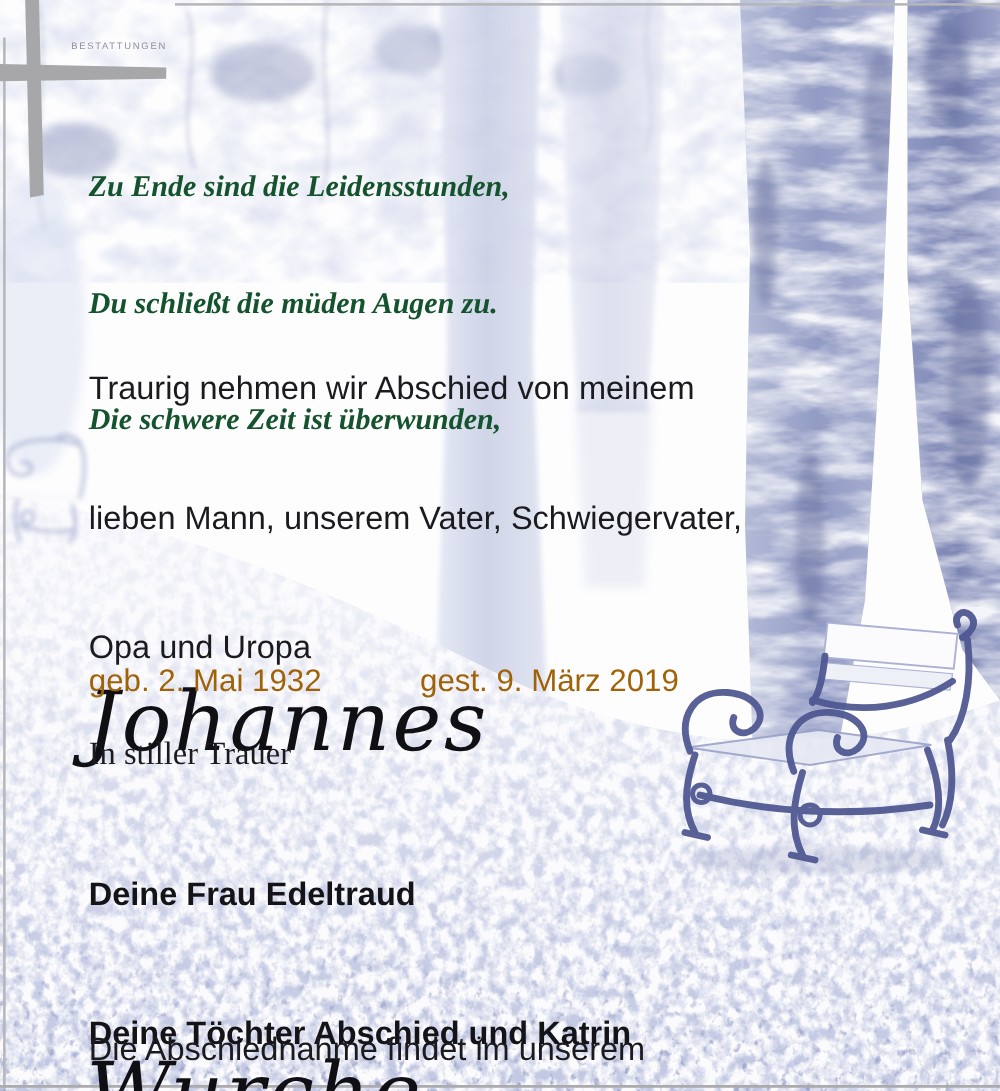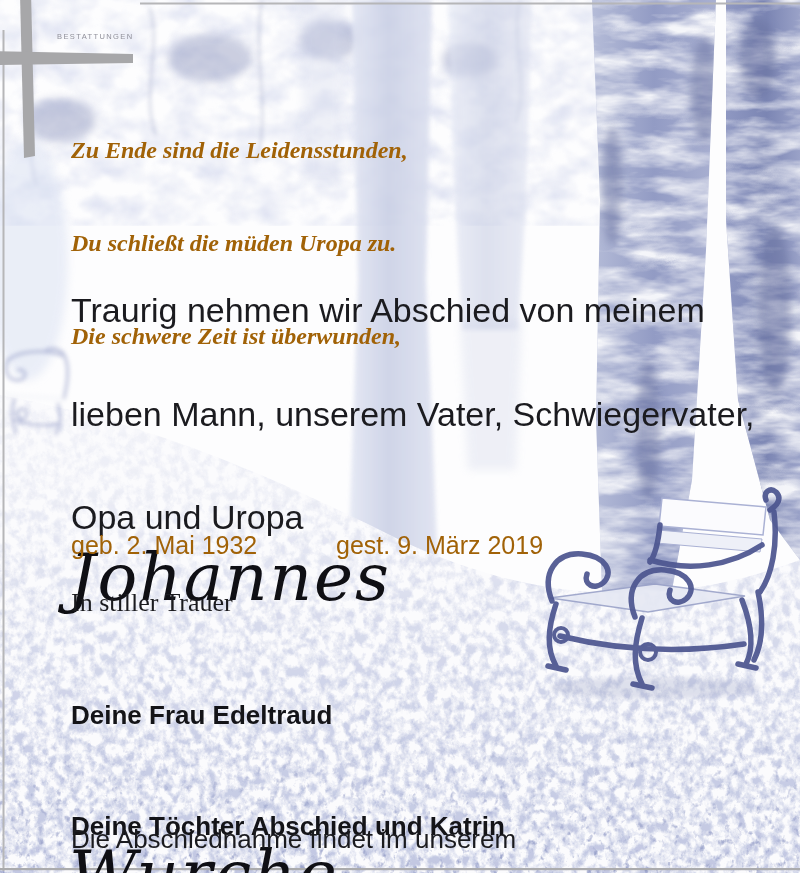--- a/index.html
+++ b/index.html
@@ -13,23 +13,23 @@
     left:40px;top:1px;font-family:"Liberation Serif",serif;
     font-style:italic;font-size:22px;line-height:30px;letter-spacing:1px;
     color:#35353b;font-weight:500;
   }
   .logo-sub{
     left:57px;top:32px;font-size:7.5px;letter-spacing:1.4px;color:#90909a;
   }
   .poem{
     left:71px;top:73px;font-family:"Liberation Serif",serif;
     font-style:italic;font-weight:700;font-size:24px;line-height:31px;
-    color:#a16207;
-  }
-  .intro{left:71px;top:224px;font-size:34px;line-height:34.5px;color:#1b1b1f;}
+    color:#14532d;
+  }
+  .intro{left:71px;top:224px;font-size:26px;line-height:34.5px;color:#1b1b1f;}
   .name{
     left:69px;top:330px;font-family:"DejaVu Serif",serif;
     font-style:italic;font-size:66px;line-height:99px;letter-spacing:2px;
     color:#0f0f14;
   }
   .dates{left:0;top:531px;font-size:25px;color:#a16207;width:792px;}
   .dates .birth{position:absolute;left:71px;top:0;}
   .dates .death{position:absolute;left:336px;top:0;}
   .mourn-head{left:71px;top:588px;font-size:26px;color:#1b1b1f;font-family:Liberation Serif, serif;}
   .mourn-names{left:71px;top:623px;font-size:26px;line-height:37px;font-weight:700;color:#141418;}
@@ -210,21 +210,21 @@
     <g fill="#a7a7a9">
       <polygon points="20,-6 31,-8 35,156 24,158"></polygon>
       <polygon points="-6,51 133,54 133,63 -6,65"></polygon>
     </g>
   </svg>
 
   <div class="txt logo-sub">BESTATTUNGEN</div>
 
   <div class="txt poem">
     <div>Zu Ende sind die Leidensstunden,</div>
-    <div>Du schließt die müden Uropa zu.</div>
+    <div>Du schließt die müden Augen zu.</div>
     <div>Die schwere Zeit ist überwunden,</div>
   </div>
 
   <div class="txt intro">
     <div>Traurig nehmen wir Abschied von meinem</div>
     <div>lieben Mann, unserem Vater, Schwiegervater,</div>
     <div>Opa und Uropa</div>
   </div>
 
   <div class="txt name">

